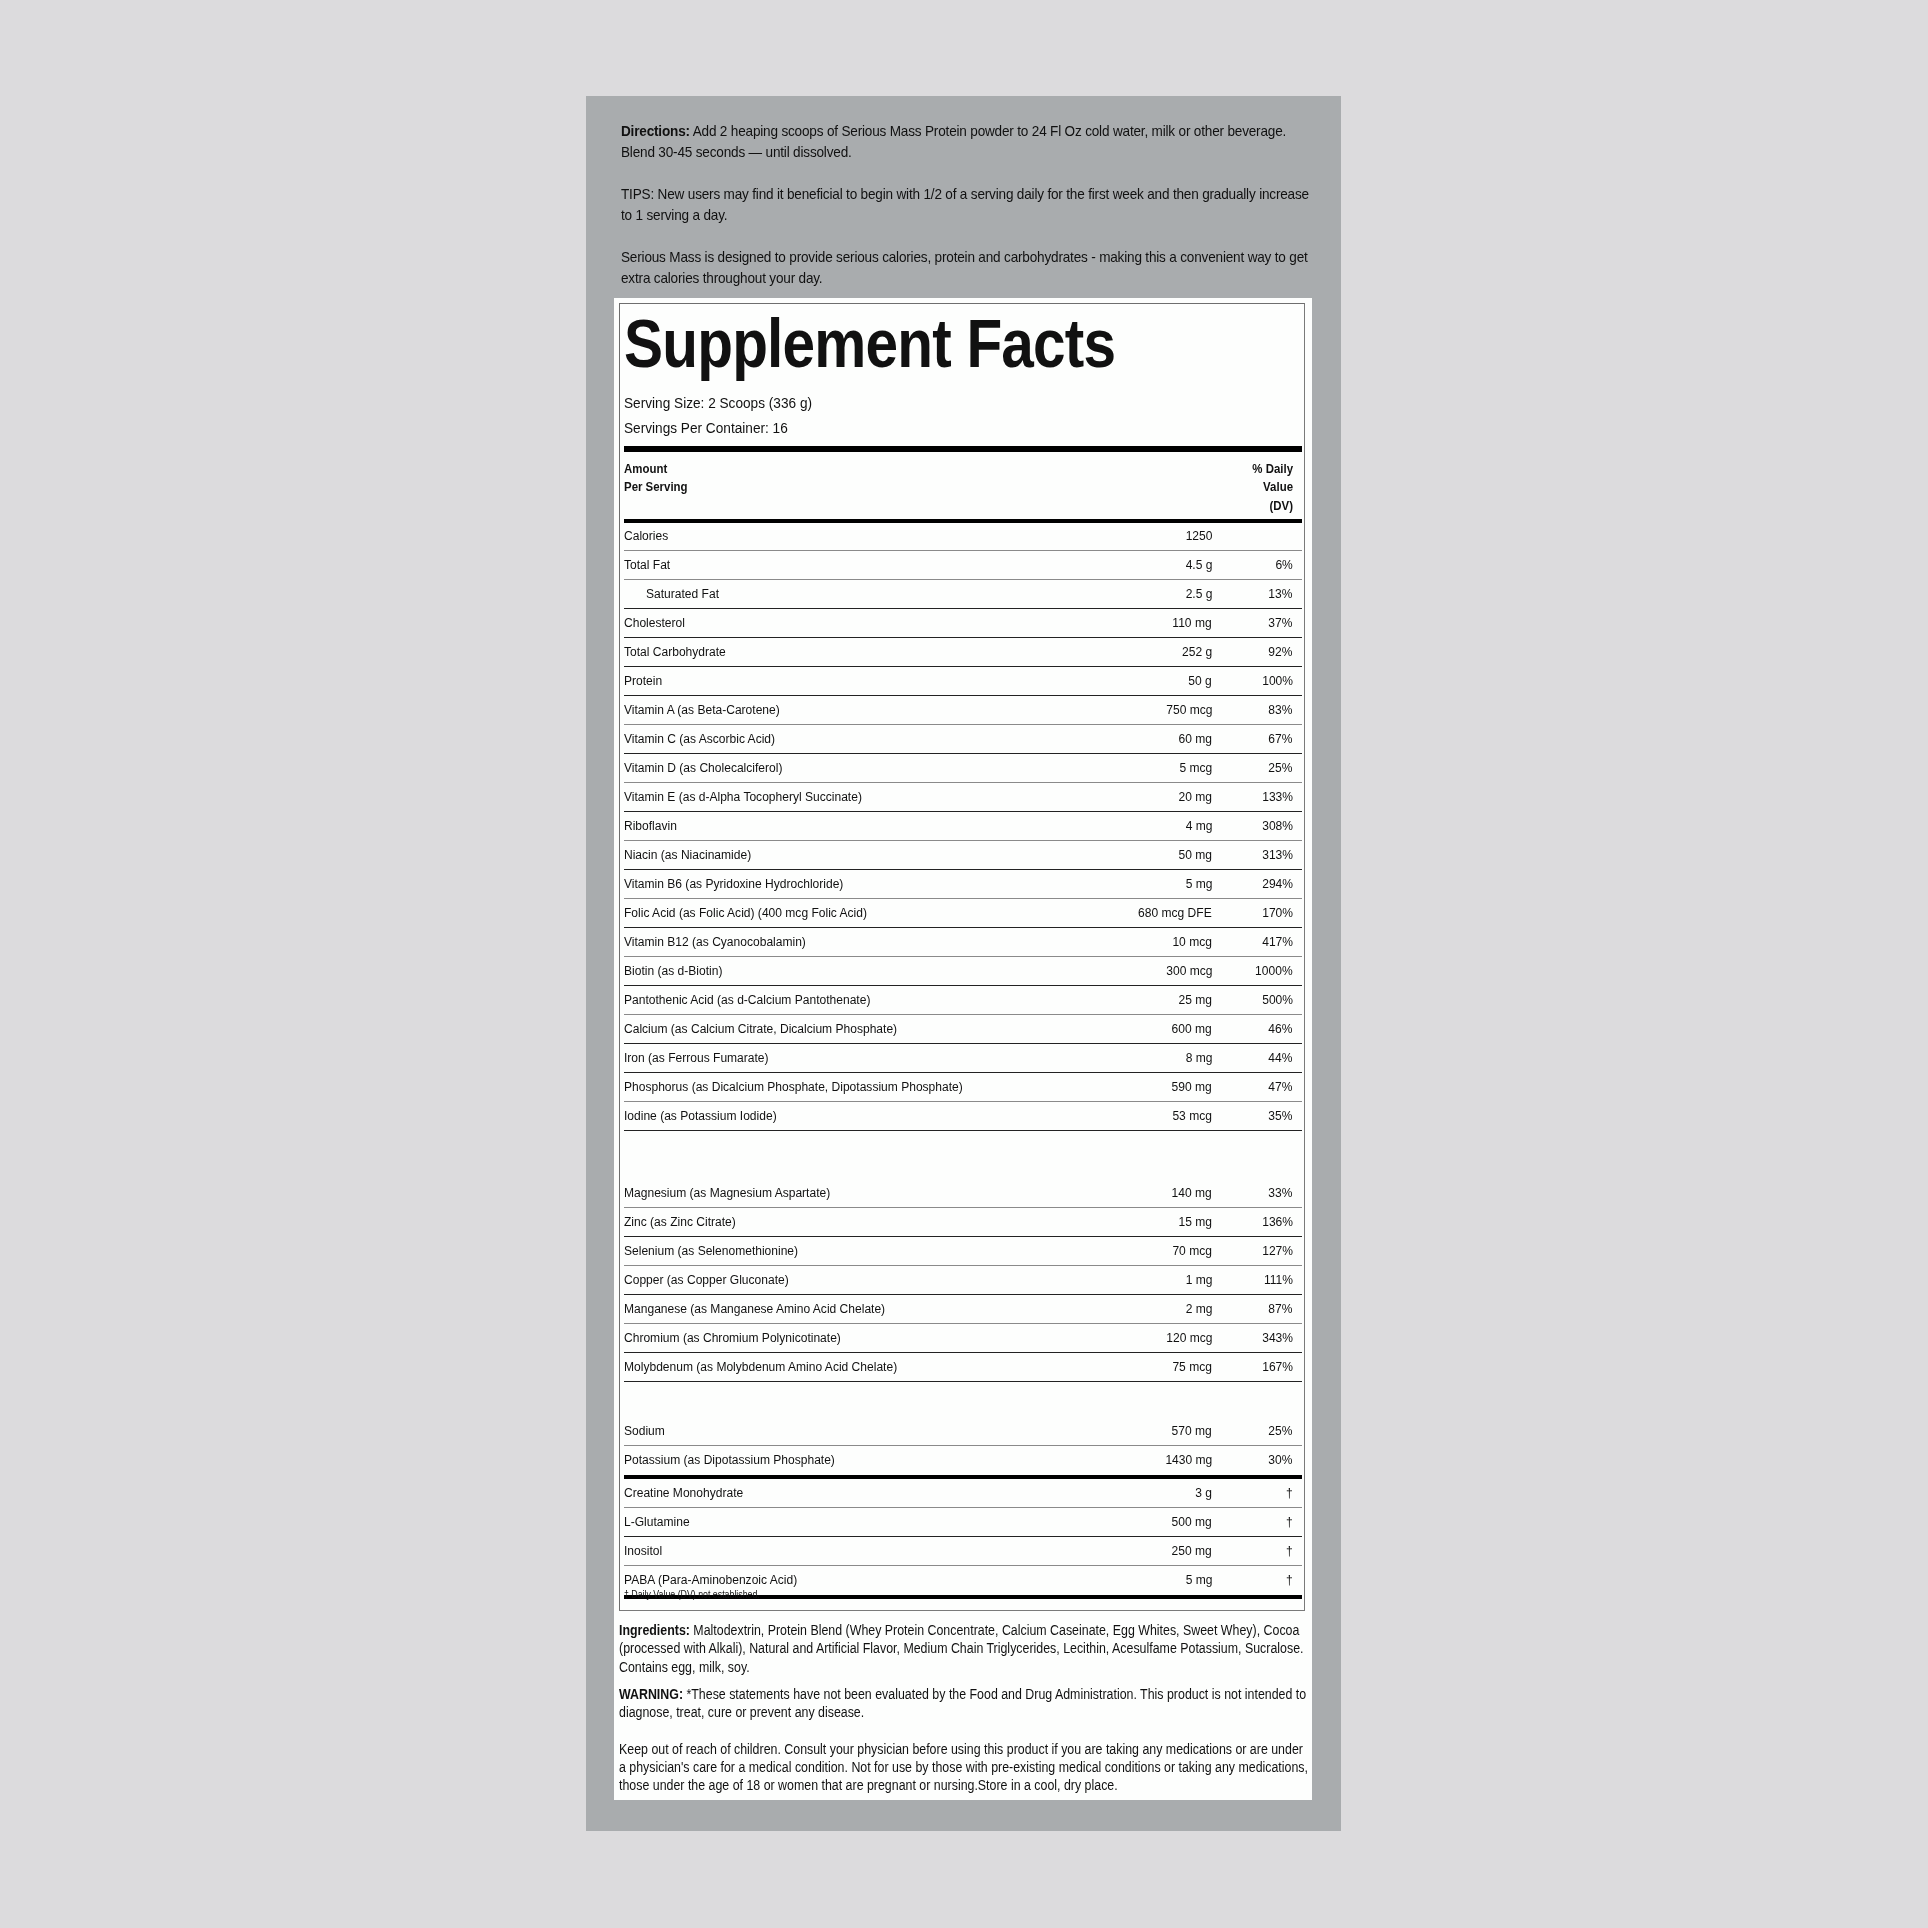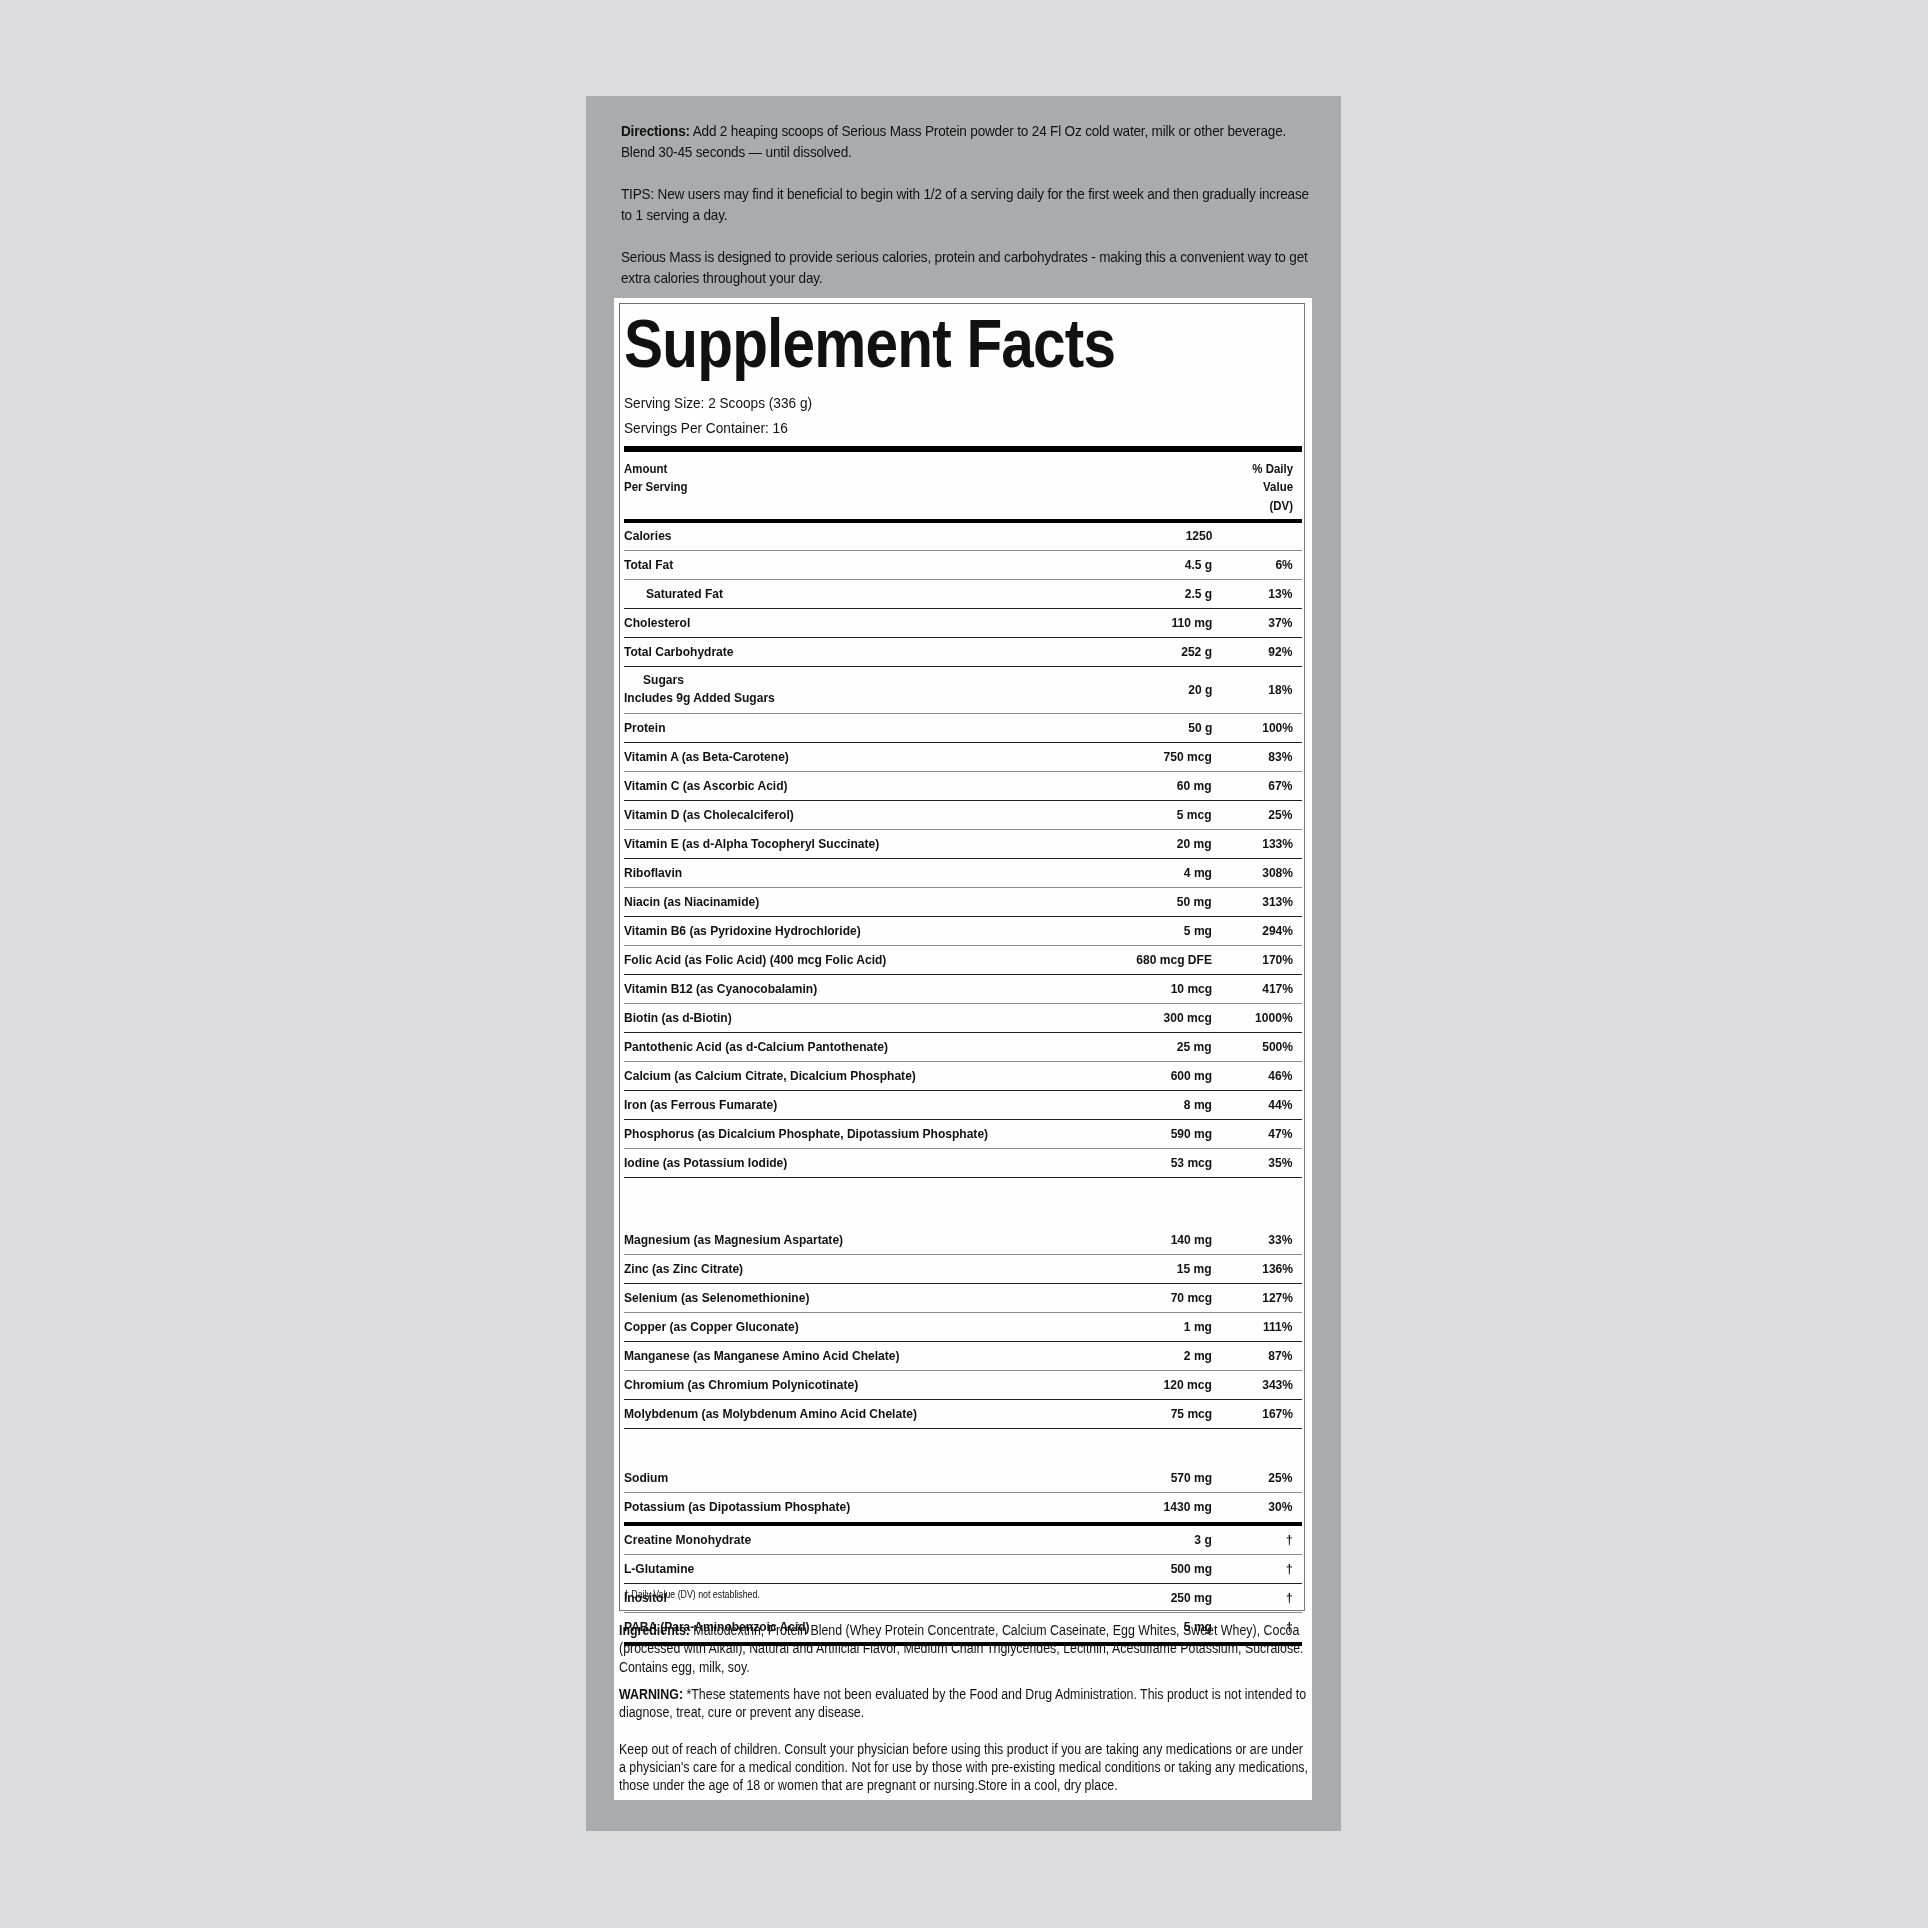--- a/index.html
+++ b/index.html
@@ -70,21 +70,21 @@
   }
   .hdr {
     position: absolute;
     font-size: 13px; font-weight: bold;
     line-height: 18.4px;
     transform: scaleX(0.88);
     white-space: nowrap;
   }
   .hdr-left { left: 624px; top: 460px; transform-origin: left top; }
   .hdr-right { left: 1180px; width: 113px; top: 460px; text-align: right; transform-origin: right top; }
-  .rows { position: absolute; left: 624px; top: 522px; width: 678px; font-weight: bold; }
+  .rows { position: absolute; left: 624px; top: 522px; width: 678px; }
   .row {
     position: relative;
     border-bottom: 0.9px solid #222;
     box-sizing: border-box;
     font-size: 13.7px;
   }
   .row.gray { border-bottom-color: #8a8a8a; }
   .row.last { border-bottom: none; }
   .row .nm, .row .amt, .row .dv {
     position: absolute;
@@ -167,28 +167,20 @@
     <div class="row " style="height: 29px;">
       <span class="nm" style="top: 0px; line-height: 28px;">Cholesterol</span>
       <span class="amt" style="top: 0px; line-height: 28px;">110 mg</span>
       <span class="dv" style="top: 0px; line-height: 28px;">37%</span>
     </div>
     <div class="row " style="height: 29px;">
       <span class="nm" style="top: 0px; line-height: 28px;">Total Carbohydrate</span>
       <span class="amt" style="top: 0px; line-height: 28px;">252 g</span>
       <span class="dv" style="top: 0px; line-height: 28px;">92%</span>
     </div>
-    <div class="row gray" style="height: 47px;">
-      <span class="nm" style="top: 3.8px; line-height: 18.4px;">
-        <span class="sub" style="padding-left: 21.7px;">Sugars</span>
-        <span class="sub">Includes 9g Added Sugars</span>
-      </span>
-      <span class="amt" style="top: 0px; line-height: 46px;">20 g</span>
-      <span class="dv" style="top: 0px; line-height: 46px;">18%</span>
-    </div>
     <div class="row " style="height: 29px;">
       <span class="nm" style="top: 0px; line-height: 28px;">Protein</span>
       <span class="amt" style="top: 0px; line-height: 28px;">50 g</span>
       <span class="dv" style="top: 0px; line-height: 28px;">100%</span>
     </div>
     <div class="row gray" style="height: 29px;">
       <span class="nm" style="top: 0px; line-height: 28px;">Vitamin A (as Beta-Carotene)</span>
       <span class="amt" style="top: 0px; line-height: 28px;">750 mcg</span>
       <span class="dv" style="top: 0px; line-height: 28px;">83%</span>
     </div>

